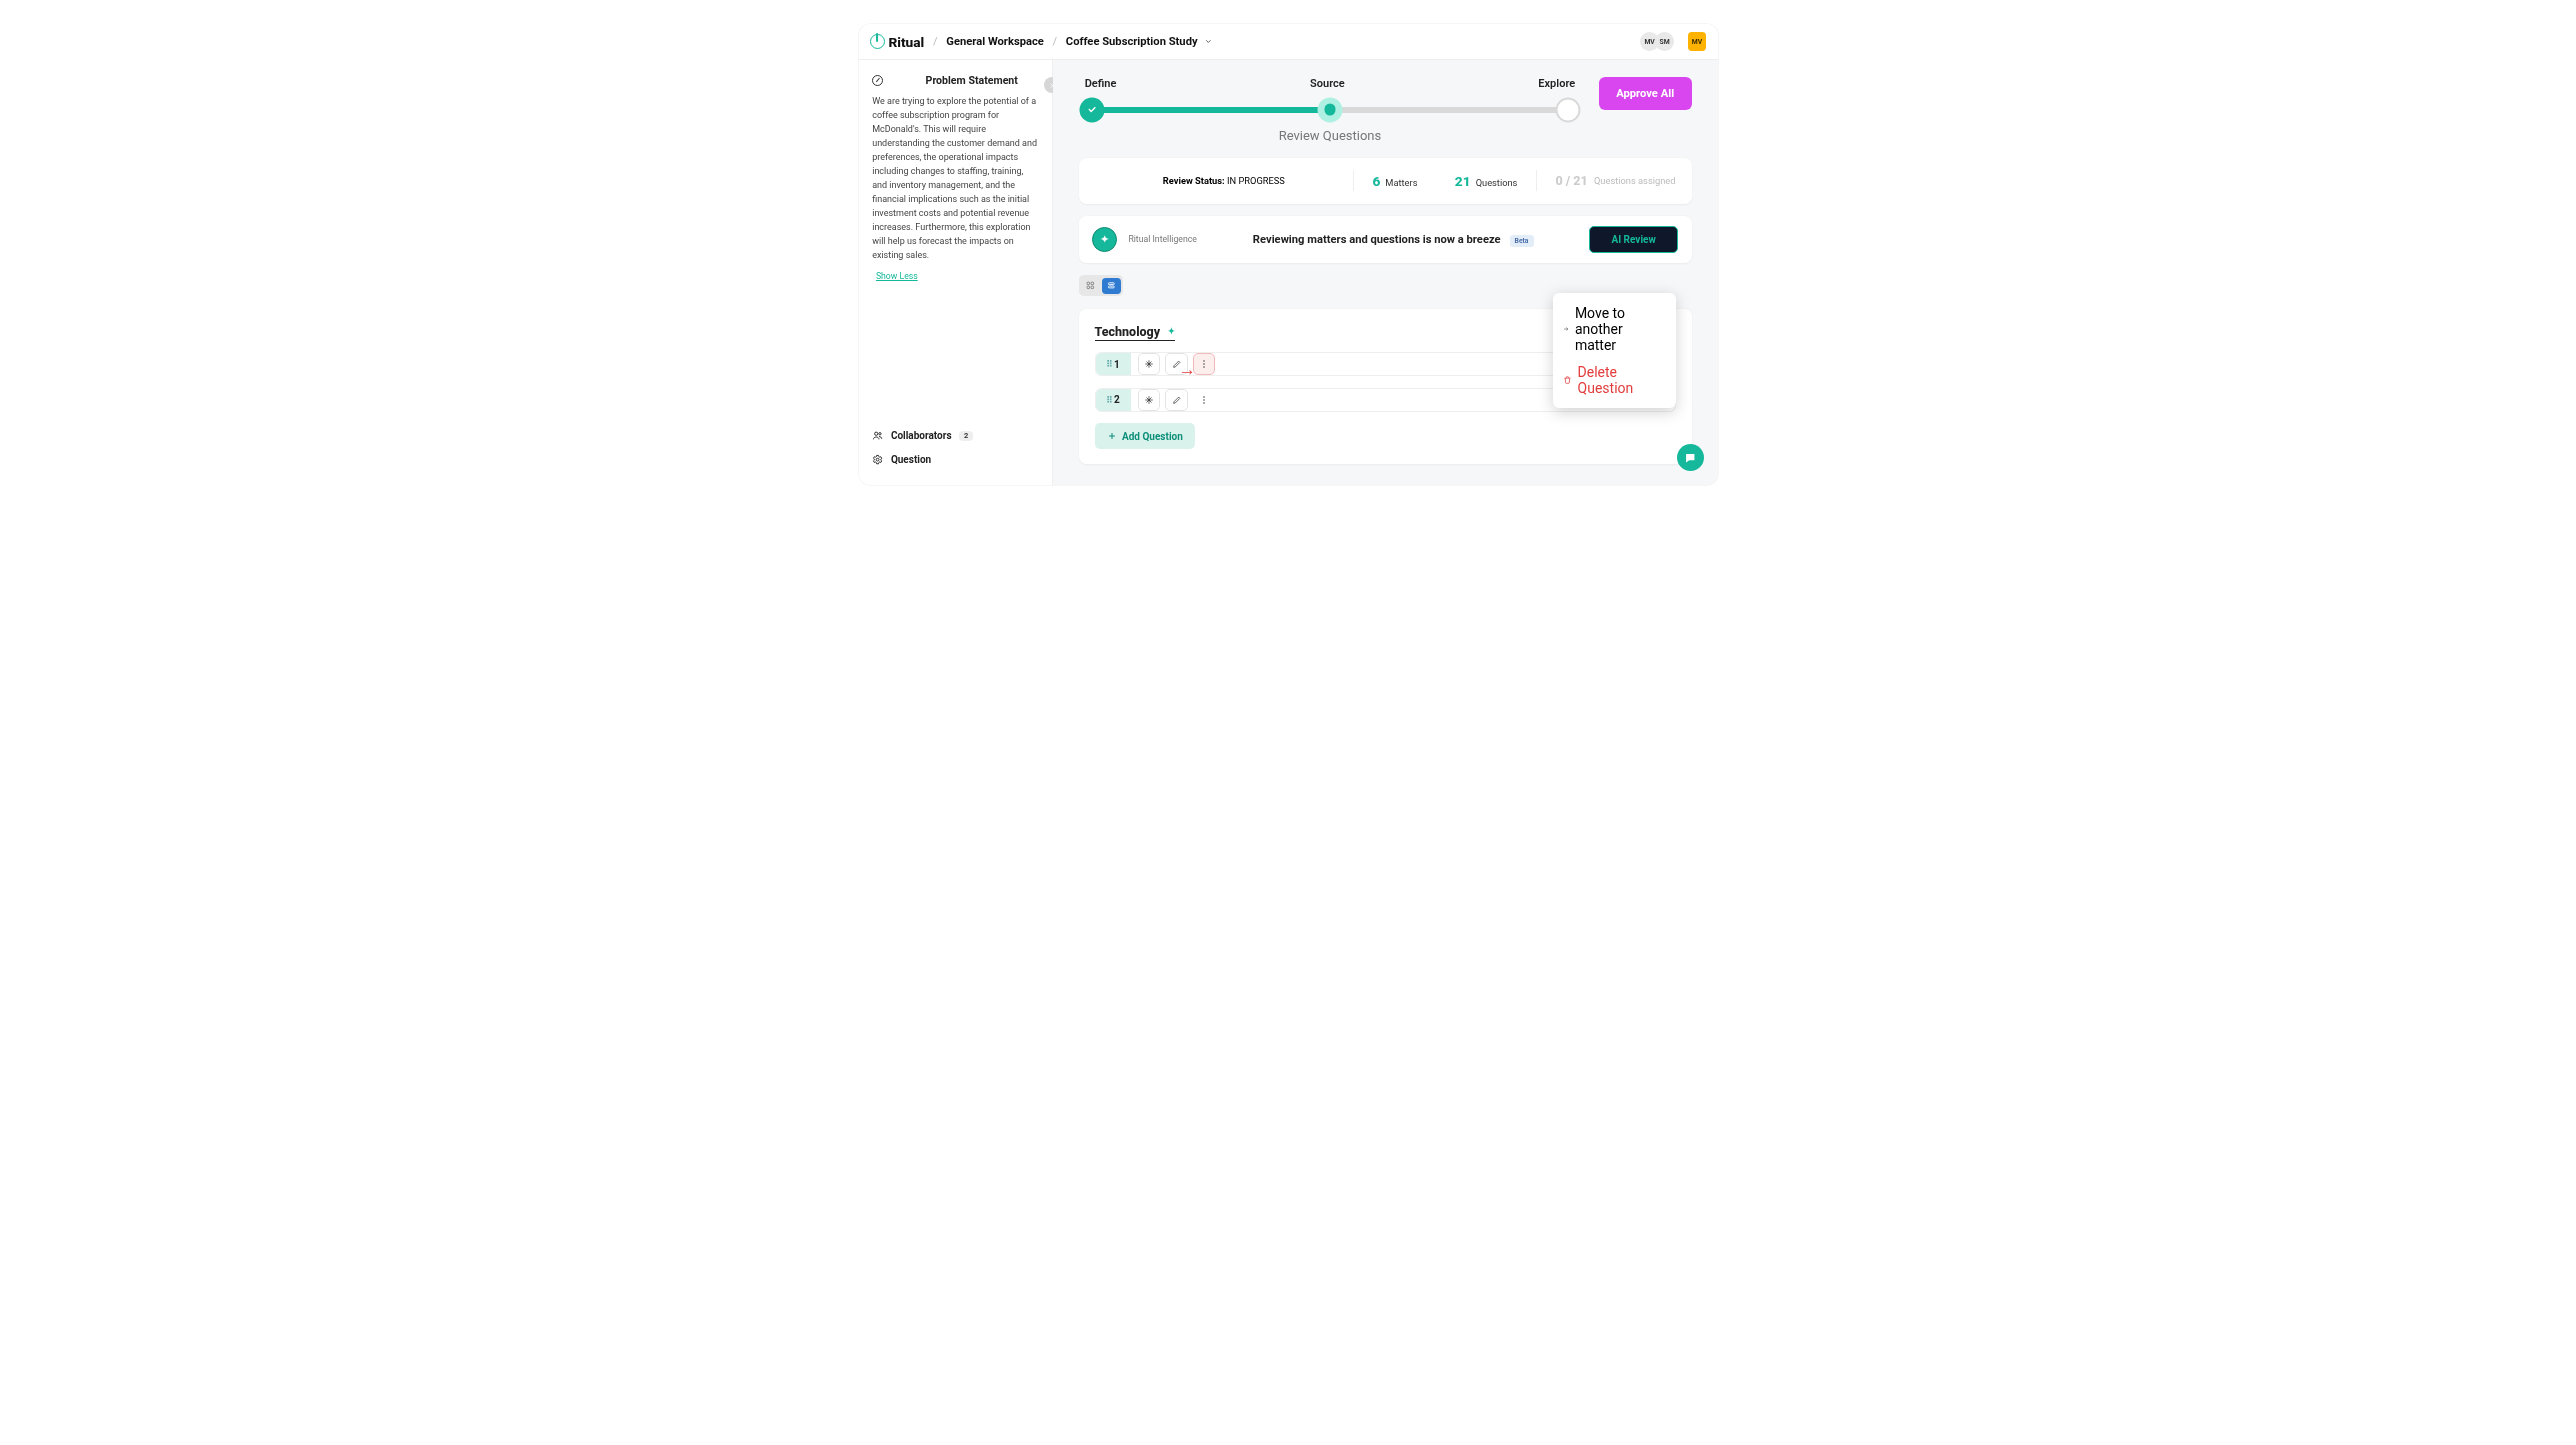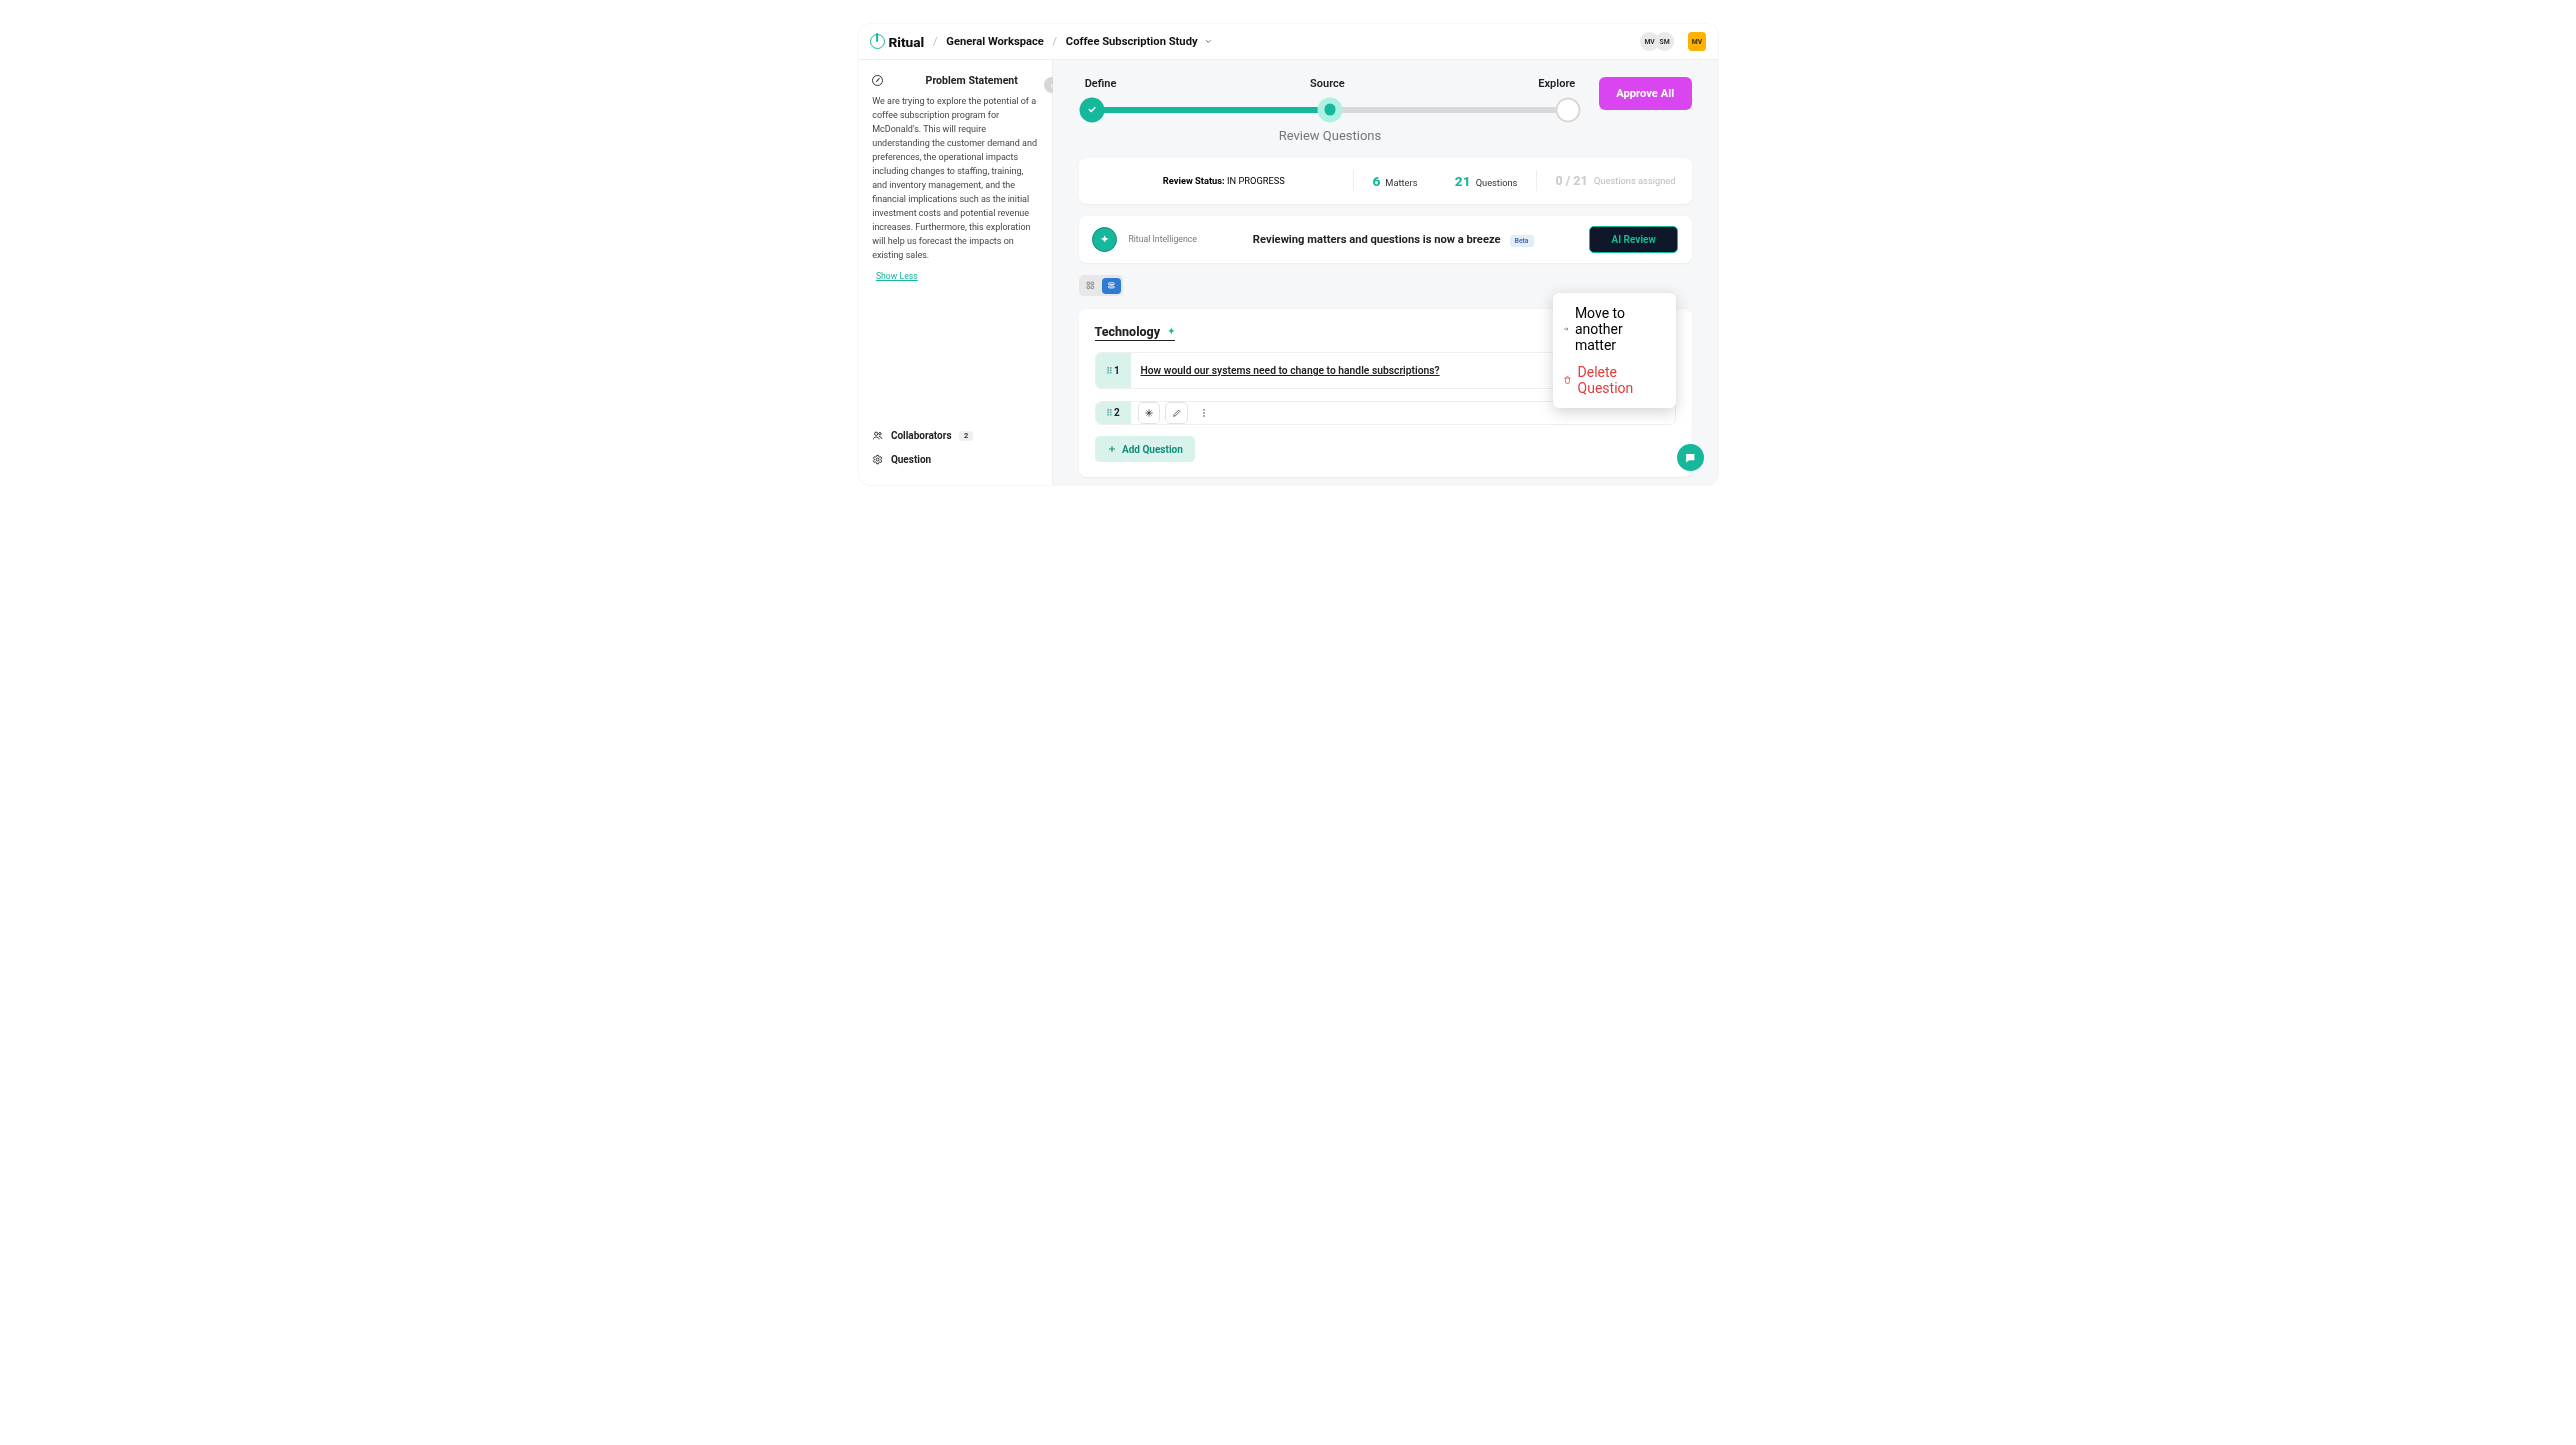--- a/index.html
+++ b/index.html
@@ -244,21 +244,20 @@
                 </svg>
               <span>Delete Question</span>
             </div>
           </div>
 
           <div class="q-row">
             <div class="q-num">
               <span class="drag-dots">⠿</span>
               <span>1</span>
             </div>
-            <div class="q-text">How would our systems need to change to handle subscriptions?</div>
             <div class="q-actions" style="position:relative">
               <div class="arrow-annotation">→</div>
               <div class="icon-btn">
                 <svg width="10" height="10" viewBox="0 0 24 24" fill="none" stroke="#333" stroke-width="1.8">
                     <path d="M12 3v18M3 12h18M6 6l12 12M18 6L6 18"></path>
                   </svg>
               </div>
               <div class="icon-btn">
                 <svg width="10" height="10" viewBox="0 0 24 24" fill="none" stroke="#333" stroke-width="1.8">
                     <path d="M4 20l4-1 11-11-3-3L5 16l-1 4z"></path>

